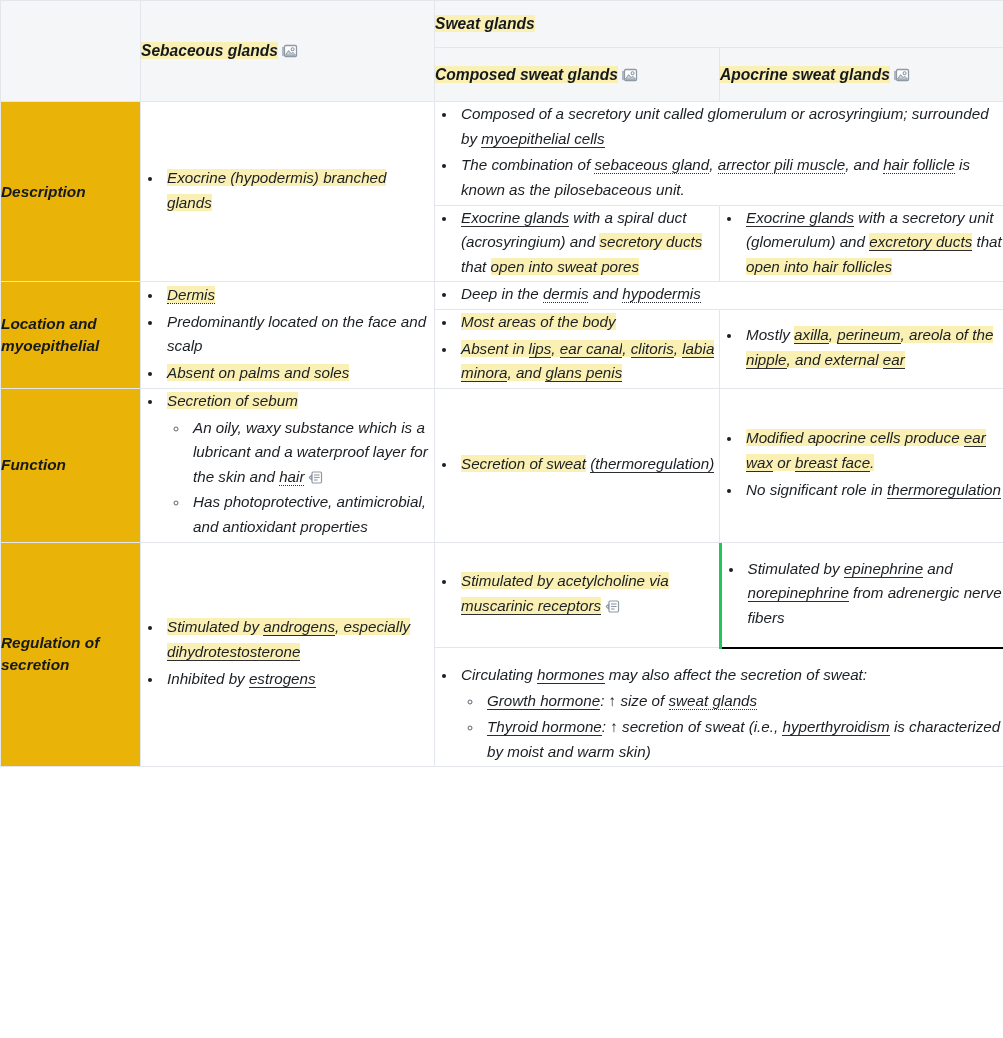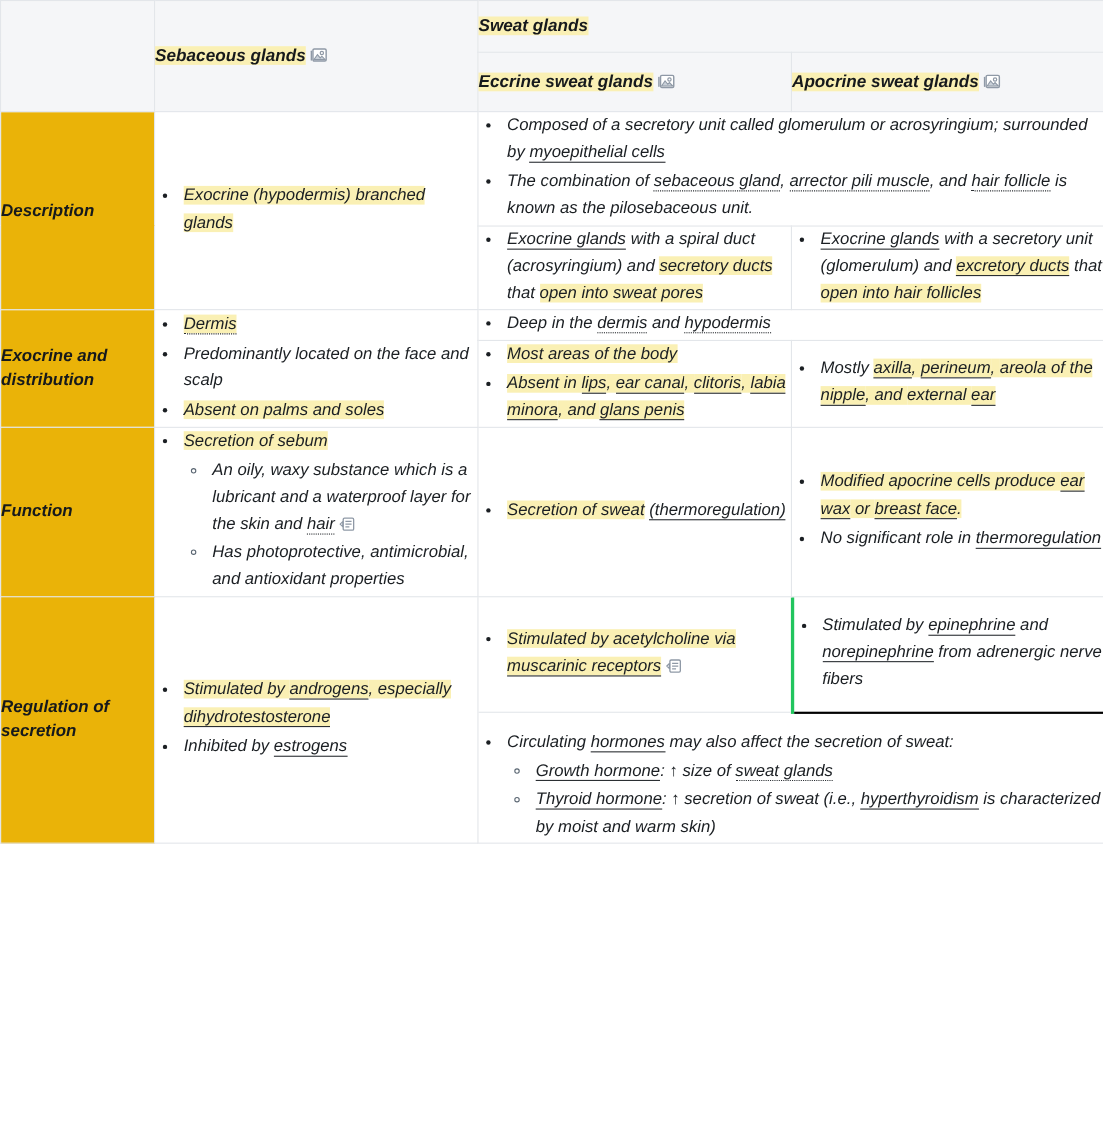--- a/index.html
+++ b/index.html
@@ -143,21 +143,21 @@
                 <path d="M3.4 11.2 L6.6 6.6 L9.1 9.6 L10.6 8.1 L13.6 11.2 Z" fill="#c9d0d8" stroke="#8f99a6" stroke-width="1"></path>
                 <path d="M1 3.5 L1 11.5" stroke="#8f99a6" stroke-width="1.3" stroke-linecap="round"></path>
               </svg></span>
         </td>
         <td class="hd hd-sweat" colspan="2">
           <span class="hl">Sweat glands</span>
         </td>
       </tr>
       <tr>
         <td class="hd hd-sub">
-          <span class="hl">Eccrine sweat glands</span><span class="ico"><svg width="16" height="15" viewBox="0 0 16 15">
+          <span class="hl">Composed sweat glands</span><span class="ico"><svg width="16" height="15" viewBox="0 0 16 15">
                 <rect x="2.5" y="1.5" width="12" height="11" rx="1.2" fill="#ffffff" stroke="#8f99a6" stroke-width="1.3"></rect>
                 <circle cx="10.6" cy="5.2" r="1.5" fill="none" stroke="#8f99a6" stroke-width="1.1"></circle>
                 <path d="M3.4 11.2 L6.6 6.6 L9.1 9.6 L10.6 8.1 L13.6 11.2 Z" fill="#c9d0d8" stroke="#8f99a6" stroke-width="1"></path>
                 <path d="M1 3.5 L1 11.5" stroke="#8f99a6" stroke-width="1.3" stroke-linecap="round"></path>
               </svg></span>
         </td>
         <td class="hd hd-sub">
           <span class="hl">Apocrine sweat glands</span><span class="ico"><svg width="16" height="15" viewBox="0 0 16 15">
                 <rect x="2.5" y="1.5" width="12" height="11" rx="1.2" fill="#ffffff" stroke="#8f99a6" stroke-width="1.3"></rect>
                 <circle cx="10.6" cy="5.2" r="1.5" fill="none" stroke="#8f99a6" stroke-width="1.1"></circle>
@@ -188,21 +188,21 @@
             </ul>
           </td>
         <td class="cell">
             <ul class="l1">
               <li><a class="lnk" href="#">Exocrine glands</a><span> with a secretory unit (glomerulum) and </span><span class="hl"><a class="lnk" href="#">excretory ducts</a></span><span> that </span><span class="hl"><span>open into hair follicles</span></span></li>
             </ul>
           </td>
       </tr>
 
       <tr>
-        <td class="rowlab" rowspan="2">Exocrine and distribution</td>
+        <td class="rowlab" rowspan="2">Location and myoepithelial</td>
         <td class="cell" rowspan="2">
             <ul class="l1">
               <li><span class="hl"><a class="lnkd" href="#">Dermis</a></span></li>
               <li><span>Predominantly located on the face and scalp</span></li>
               <li><span class="hl"><span>Absent on palms and soles</span></span></li>
             </ul>
           </td>
         <td class="cell top" colspan="2">
             <ul class="l1">
               <li><span>Deep in the </span><a class="lnkd" href="#">dermis</a><span> and </span><a class="lnkd" href="#">hypodermis</a></li>

